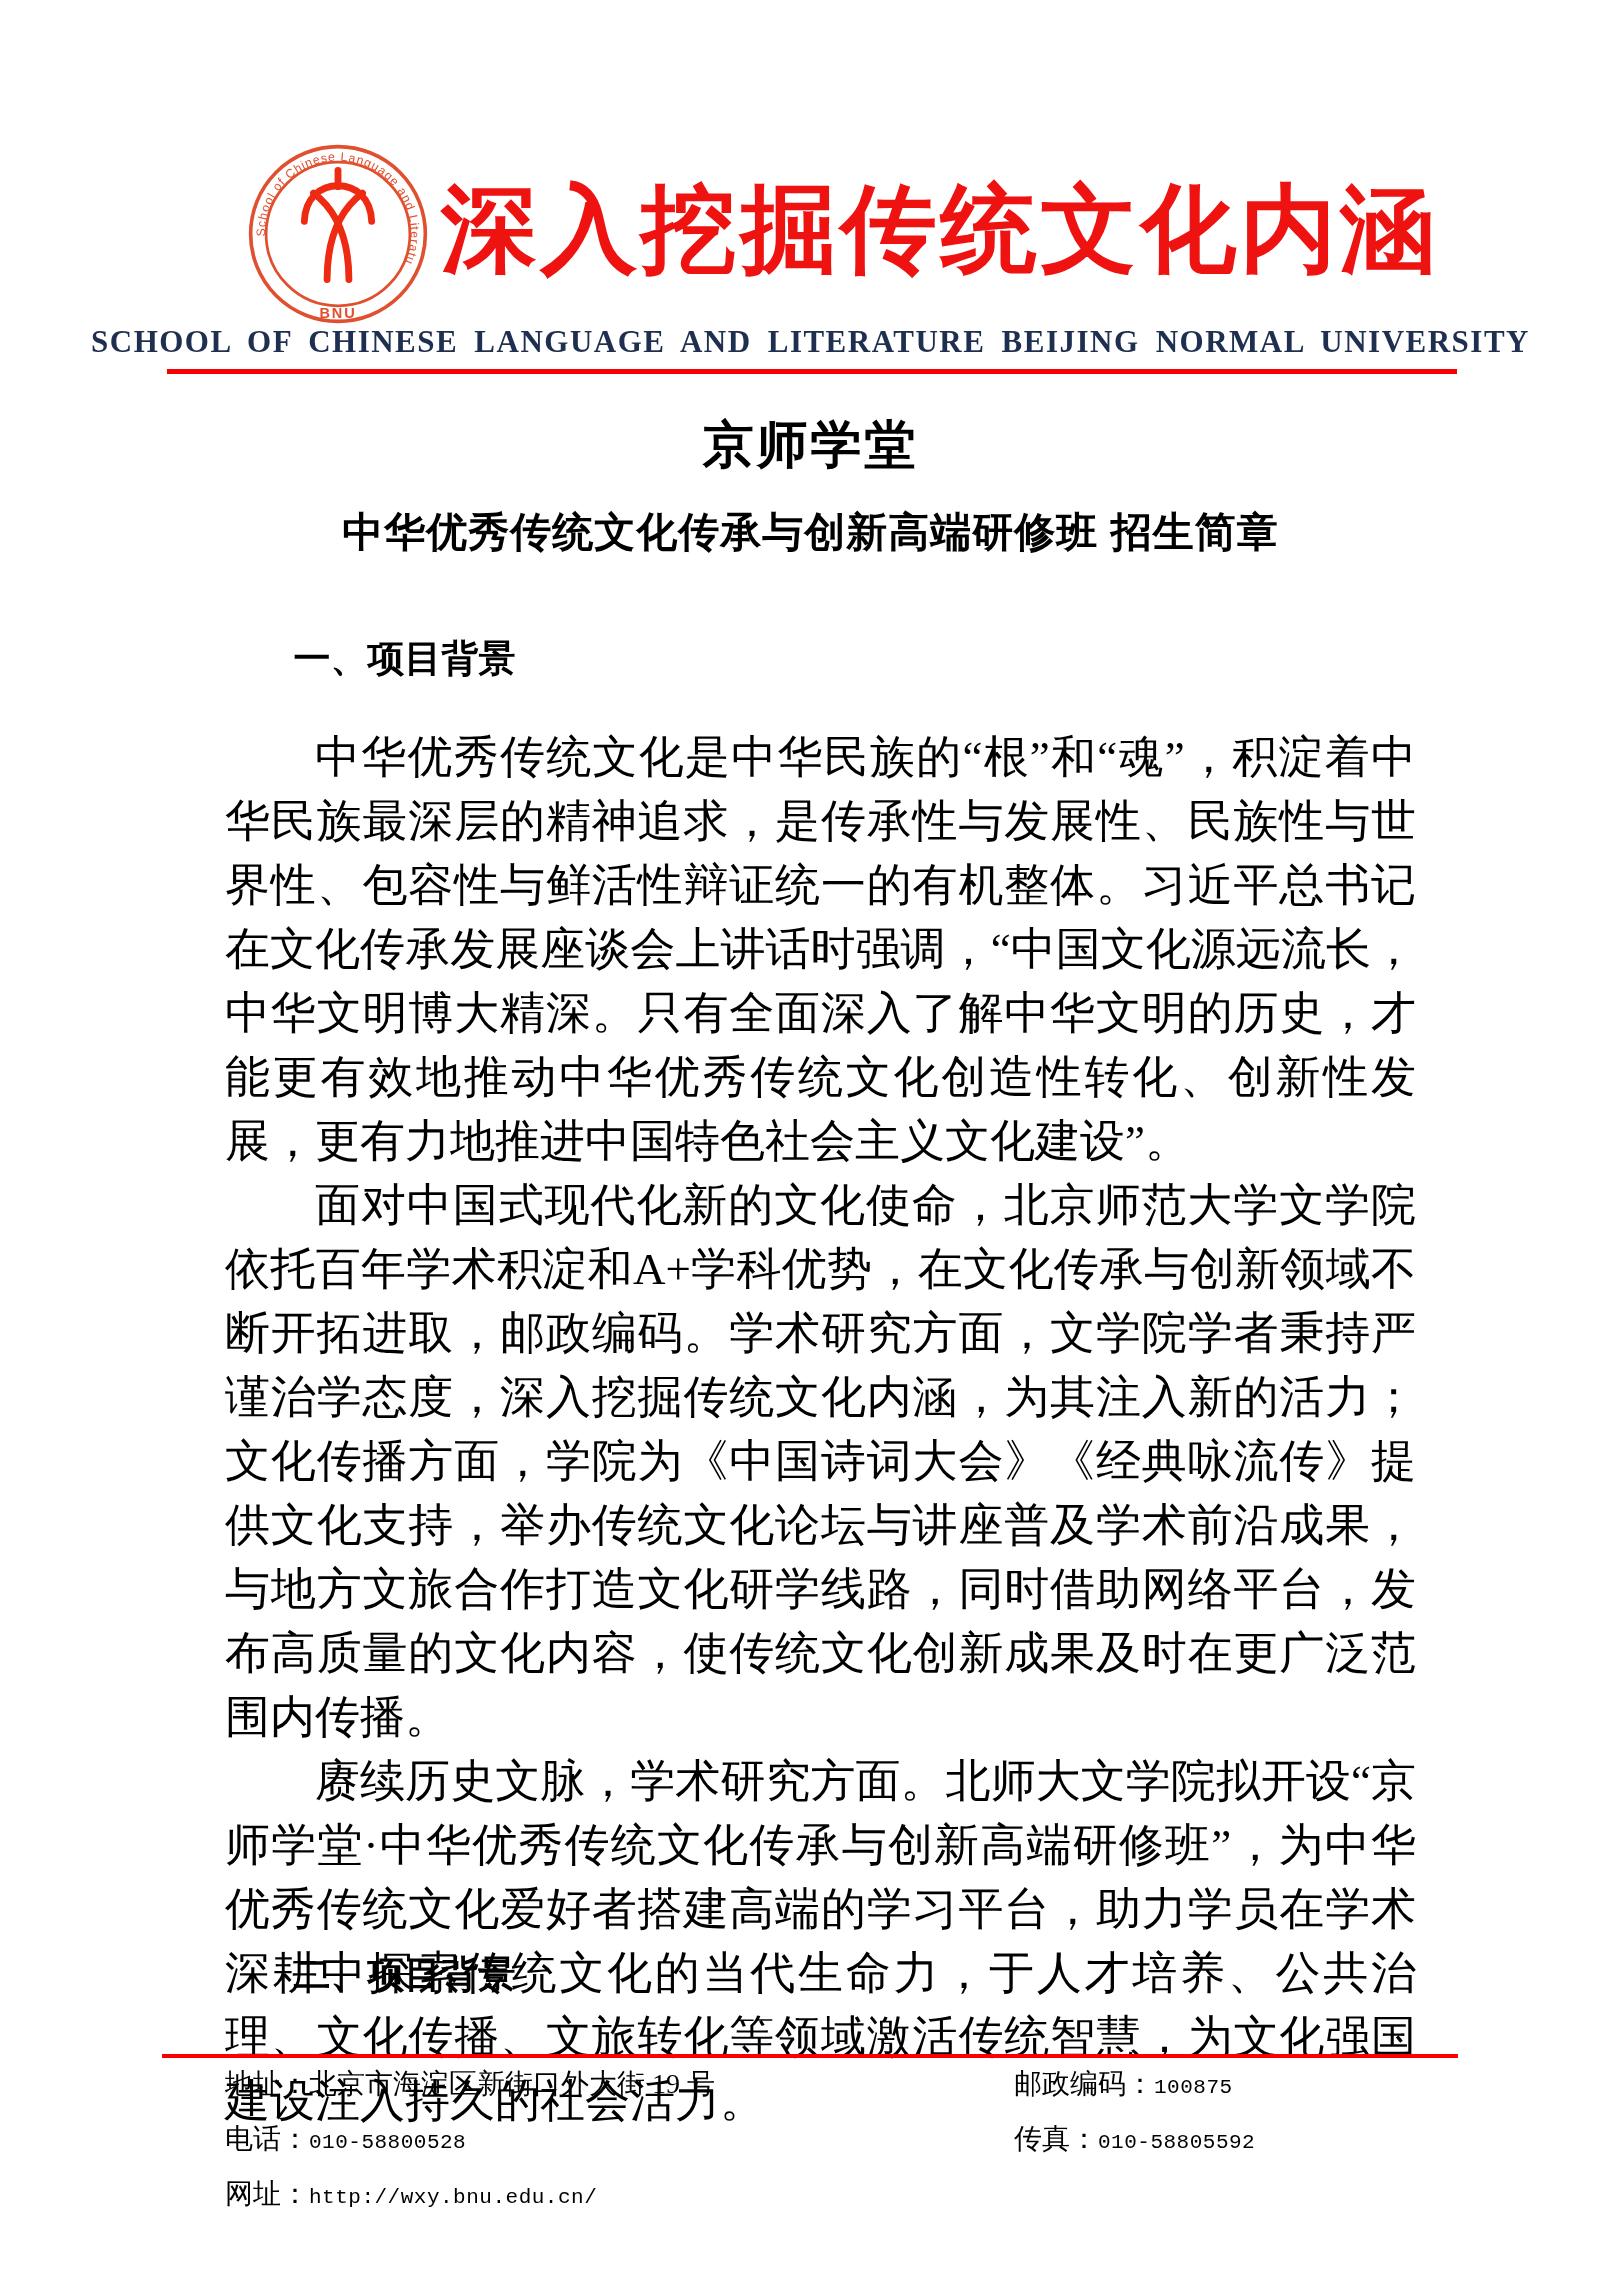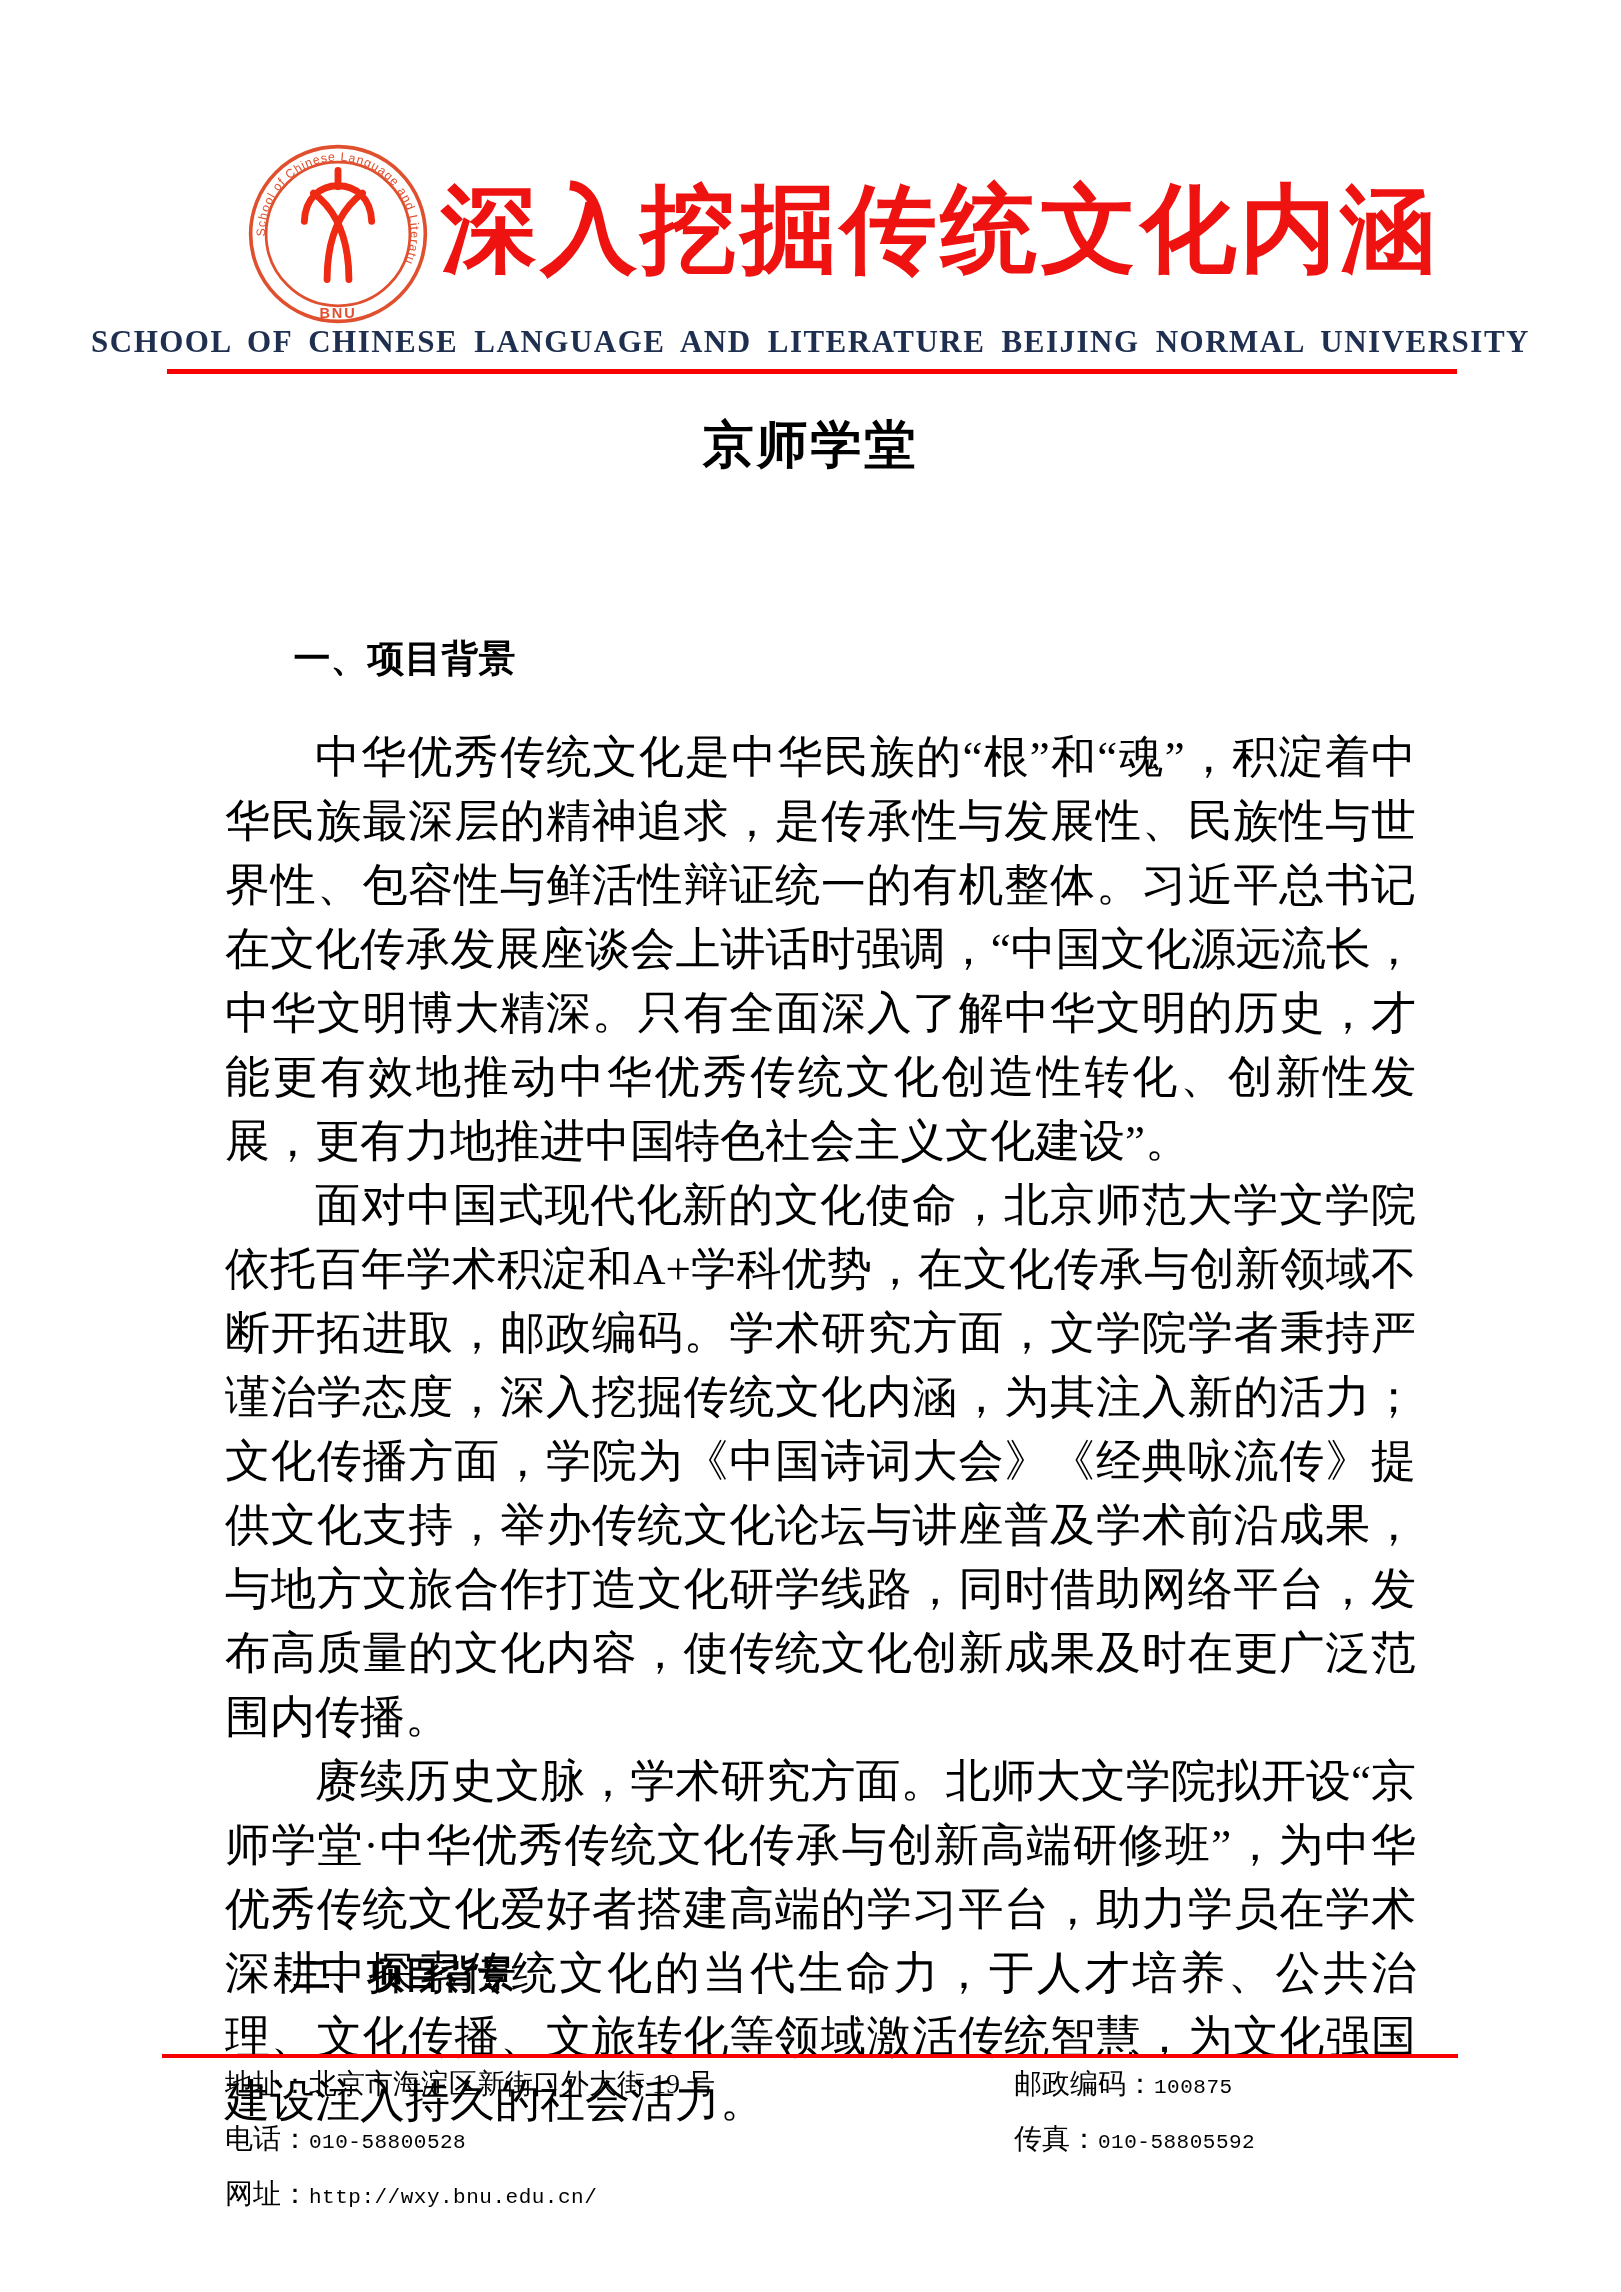--- a/index.html
+++ b/index.html
@@ -120,20 +120,21 @@
         <path d="M 73 55 C 97 73 112 102 112 150"></path>
       </g>
     </svg>
   </div>
 
   <div class="title-cn">深入挖掘传统文化内涵</div>
   <div class="title-en">SCHOOL OF CHINESE LANGUAGE AND LITERATURE BEIJING NORMAL UNIVERSITY</div>
   <div class="rule rule-top"></div>
 
   <h1 class="doc-title">京师学堂</h1>
+  <h2 class="doc-subtitle">中华优秀传统文化传承与创新高端研修班 招生简章</h2>
 
   <h3 class="sec-heading one">一、项目背景</h3>
 
   <div class="body-text">
     <p>中华优秀传统文化是中华民族的“根”和“魂”，积淀着中华民族最深层的精神追求，是传承性与发展性、民族性与世界性、包容性与鲜活性辩证统一的有机整体。习近平总书记在文化传承发展座谈会上讲话时强调，“中国文化源远流长，中华文明博大精深。只有全面深入了解中华文明的历史，才能更有效地推动中华优秀传统文化创造性转化、创新性发展，更有力地推进中国特色社会主义文化建设”。</p>
     <p>面对中国式现代化新的文化使命，北京师范大学文学院依托百年学术积淀和A+学科优势，在文化传承与创新领域不断开拓进取，邮政编码。学术研究方面，文学院学者秉持严谨治学态度，深入挖掘传统文化内涵，为其注入新的活力；文化传播方面，学院为《中国诗词大会》《经典咏流传》提供文化支持，举办传统文化论坛与讲座普及学术前沿成果，与地方文旅合作打造文化研学线路，同时借助网络平台，发布高质量的文化内容，使传统文化创新成果及时在更广泛范围内传播。</p>
     <p>赓续历史文脉，学术研究方面。北师大文学院拟开设“京师学堂·中华优秀传统文化传承与创新高端研修班”，为中华优秀传统文化爱好者搭建高端的学习平台，助力学员在学术深耕中探索传统文化的当代生命力，于人才培养、公共治理、文化传播、文旅转化等领域激活传统智慧，为文化强国建设注入持久的社会活力。</p>
   </div>
 
   <h3 class="sec-heading two">二、项目背景</h3>

